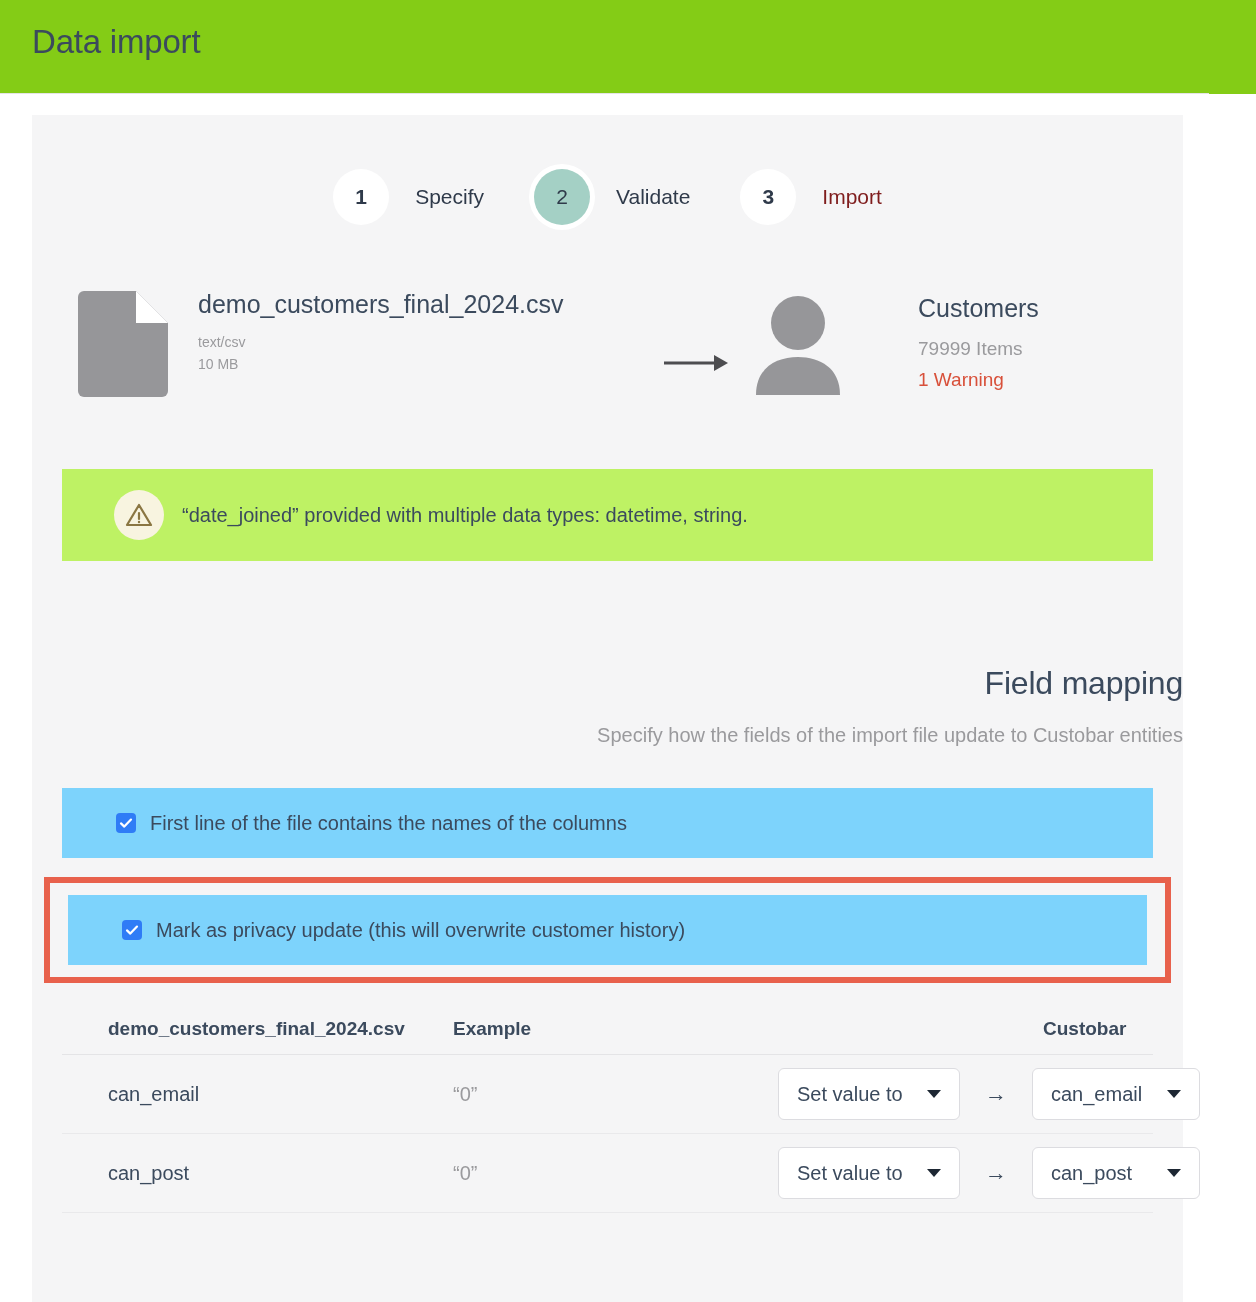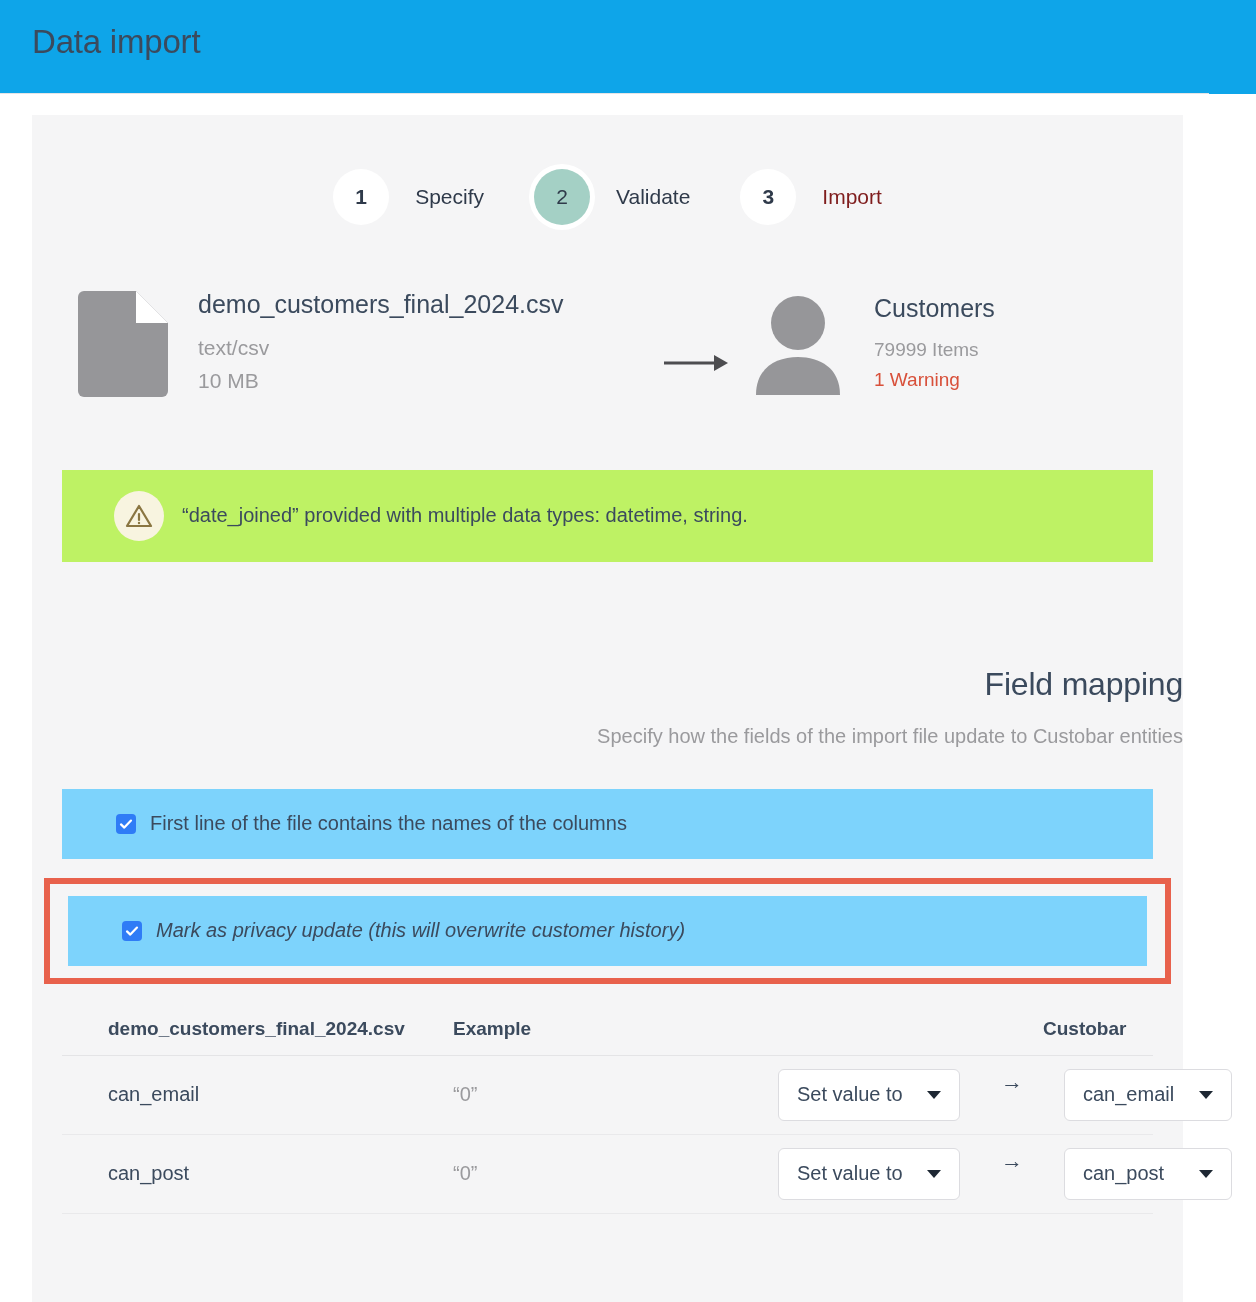--- a/index.html
+++ b/index.html
@@ -13,21 +13,21 @@
     overflow: hidden;
     position: relative;
   }
 
   
   .page-header {
     height: 94px;
     padding: 0 0 12px 32px;
     display: flex;
     align-items: center;
-    background: #0ea5e9;
+    background: #84cc16;
   }
   .page-title {
     font-size: 33px;
     font-weight: 400;
     letter-spacing: -0.2px;
     color: #3b4a5d;
     line-height: 1;
   }
 
   
@@ -99,35 +99,36 @@
     margin-right: 30px;
   }
   .file-meta-name {
     font-size: 25px;
     color: #3b4a5d;
     line-height: 1.1;
     margin-bottom: 12px;
     white-space: nowrap;
   }
   .file-meta-sub {
-    font-size: 21px;
+    font-size: 14px;
     color: #9a9a9d;
     line-height: 1.6;
   }
   .arrow-wrap {
     width: 110px;
     display: flex;
     align-items: center;
     justify-content: center;
     padding-top: 38px;
   }
   .target-block {
     display: flex;
     align-items: flex-start;
     padding-top: 2px;
+    gap: 44px;
   }
   .person-icon {
     width: 92px;
     height: 100px;
     flex: none;
     margin-right: 30px;
   }
   .target-name {
     font-size: 25px;
     color: #3b4a5d;
@@ -211,21 +212,20 @@
     font-size: 20px;
     color: #3b4a5d;
   }
 
   
   .highlight-box {
     margin: 19px 12px 0 12px;
     border: 6px solid #e8614c;
     padding: 12px 18px;
     background: #f5f5f6;
-    font-style: italic;
   }
   .highlight-box .check-card { margin: 0; }
 
   
   .map-table { margin: 20px 0 0 0; padding: 0 30px; }
   .map-head {
     display: flex;
     align-items: center;
     height: 52px;
     border-bottom: 1px solid #e4e4e6;
@@ -242,24 +242,24 @@
     align-items: center;
     height: 79px;
     border-bottom: 1px solid #e9e9eb;
     padding-left: 46px;
   }
   .cell-source { width: 345px; flex: none; font-size: 20px; color: #3b4a5d; }
   .cell-example { width: 325px; flex: none; font-size: 20px; color: #9a9a9d; }
   .cell-controls {
     flex: 1;
     display: flex;
-    align-items: flex-start;
+    align-items: center;
     justify-content: flex-end;
     padding-right: 8px;
-    gap: 16px;
+    gap: 0;
   }
   .dropdown {
     background: #ffffff;
     border: 1px solid #dcdce0;
     border-radius: 6px;
     height: 52px;
     display: inline-flex;
     align-items: center;
     gap: 12px;
     padding: 0 18px;

